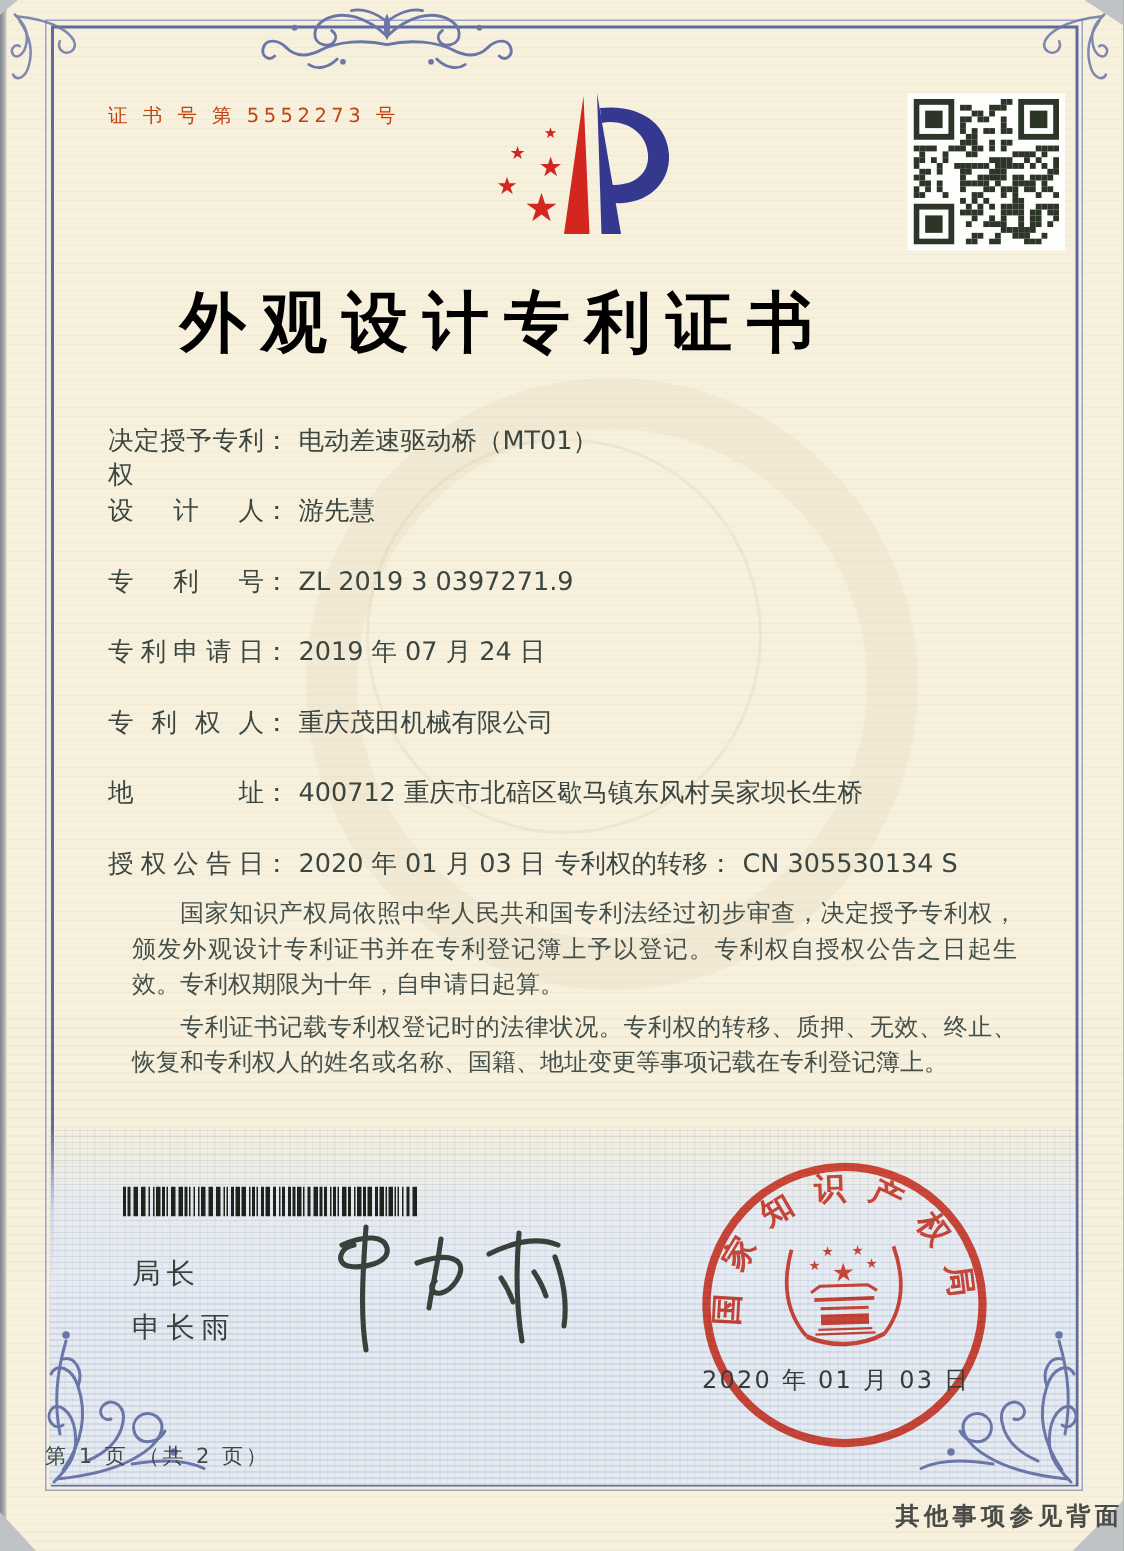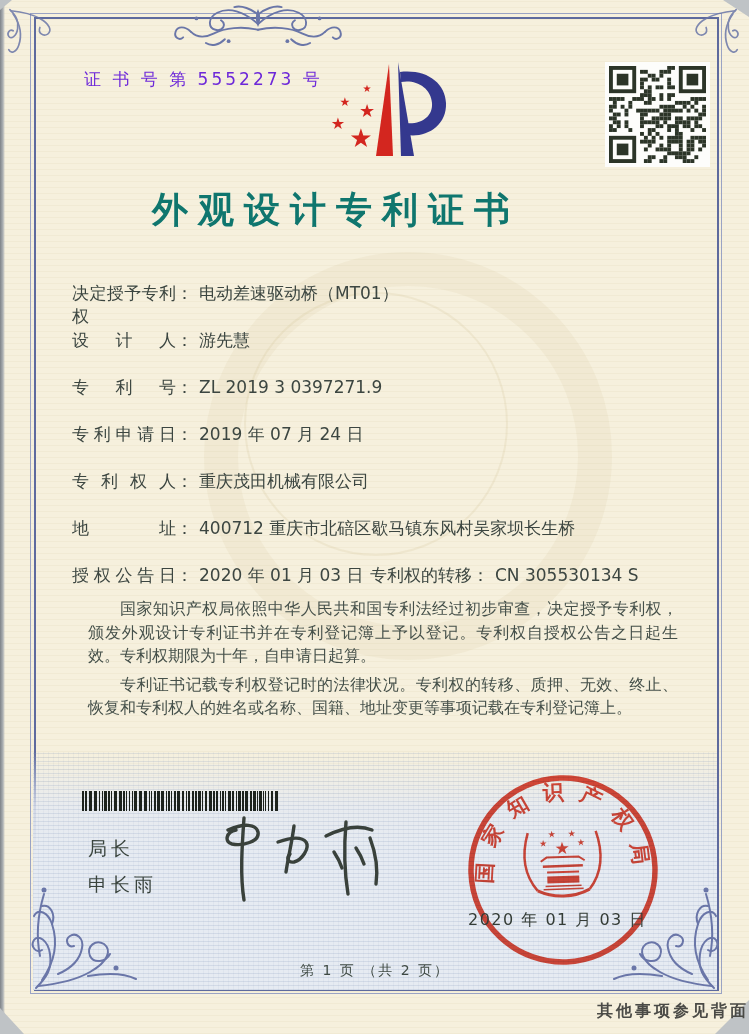--- a/index.html
+++ b/index.html
@@ -26,43 +26,43 @@
   
   .frame{position:absolute;left:30px;top:13px;width:690px;height:979px;
     border:1.5px solid #9aa3c4;}
   .frame-inner{position:absolute;inset:2.5px;border:2.5px solid #5e6a9e;}
   
   .watermark{position:absolute;left:204px;top:252px;width:340px;height:340px;border-radius:50%;
     border:34px solid rgba(203,186,140,.12);}
   .watermark2{position:absolute;left:244px;top:292px;width:260px;height:260px;border-radius:50%;
     border:2px solid rgba(203,186,140,.18);}
   
-  .cert-no{left:72px;top:68px;font-size:17px;letter-spacing:3px;color:#6d28d9;margin-left:12px;}
-  .title{left:30px;top:186px;width:612px;text-align:center;font-size:36px;font-weight:bold;
-    letter-spacing:10px;color:#0f766e;font-family:"DejaVu Serif","Liberation Serif",serif;}
+  .cert-no{left:72px;top:68px;font-size:13px;letter-spacing:3px;color:#c2410c;}
+  .title{left:30px;top:186px;width:612px;text-align:center;font-size:44px;font-weight:bold;
+    letter-spacing:10px;color:#000000;font-family:"DejaVu Serif","Liberation Serif",serif;}
   
   .row{position:absolute;left:72px;width:606px;font-size:17px;color:#3c4641;}
   .flabel{display:inline-block;width:104px;text-align:justify;text-align-last:justify;vertical-align:top;}
   .colon{display:inline-block;margin-right:6px;}
   .grant-no-block{position:absolute;left:298px;top:0;}
   
   .paras{position:absolute;left:72px;top:597px;width:606px;font-size:16px;line-height:23.5px;
     text-align:justify;color:#45504a;}
   .paras p{margin:0 0 5px 16px;text-indent:2em;}
   
   .panel{position:absolute;left:33px;top:752px;width:684px;height:238px;
     background:
      repeating-linear-gradient(0deg, rgba(128,148,184,.20) 0 1px, rgba(0,0,0,0) 1px 4px),
      repeating-linear-gradient(90deg, rgba(128,148,184,.08) 0 1px, rgba(0,0,0,0) 1px 5px),
      linear-gradient(180deg, rgba(229,234,242,0) 0, rgba(229,234,242,.85) 55px, #e6ebf2 105px);
   }
   .sig-role{left:88px;top:836px;font-size:19px;letter-spacing:4px;color:#39433d;}
   .sig-name{left:88px;top:872px;font-size:19px;letter-spacing:4px;color:#39433d;}
   .seal-date{left:468px;top:910px;font-size:16px;letter-spacing:1.5px;color:#343c36;z-index:6;}
-  .page-info{left:30px;top:962px;width:690px;text-align:center;font-size:14px;letter-spacing:2px;color:#3f4a44;}
+  .page-info{left:30px;top:962px;width:690px;text-align:left;font-size:14px;letter-spacing:2px;color:#3f4a44;}
   .back-note{left:0;top:1001px;width:749px;text-align:right;font-size:16px;letter-spacing:3px;
     color:#4a4a46;font-weight:bold;font-family:"DejaVu Serif","Liberation Serif",serif;}
   svg{display:block;}
   .seal-svg{position:absolute;left:463px;top:770px;z-index:5;mix-blend-mode:multiply;opacity:.95;
     transform:rotate(-2deg);}
   .sig-svg{position:absolute;left:198px;top:808px;z-index:4;}
   .logo-svg{position:absolute;left:305px;top:30px;}
   .qr-box{position:absolute;left:605px;top:62px;background:#fdfdfb;padding:4px;}
   .barcode-svg{position:absolute;left:80px;top:791px;mix-blend-mode:multiply;}
   .orn-top{position:absolute;left:168px;top:0px;}

